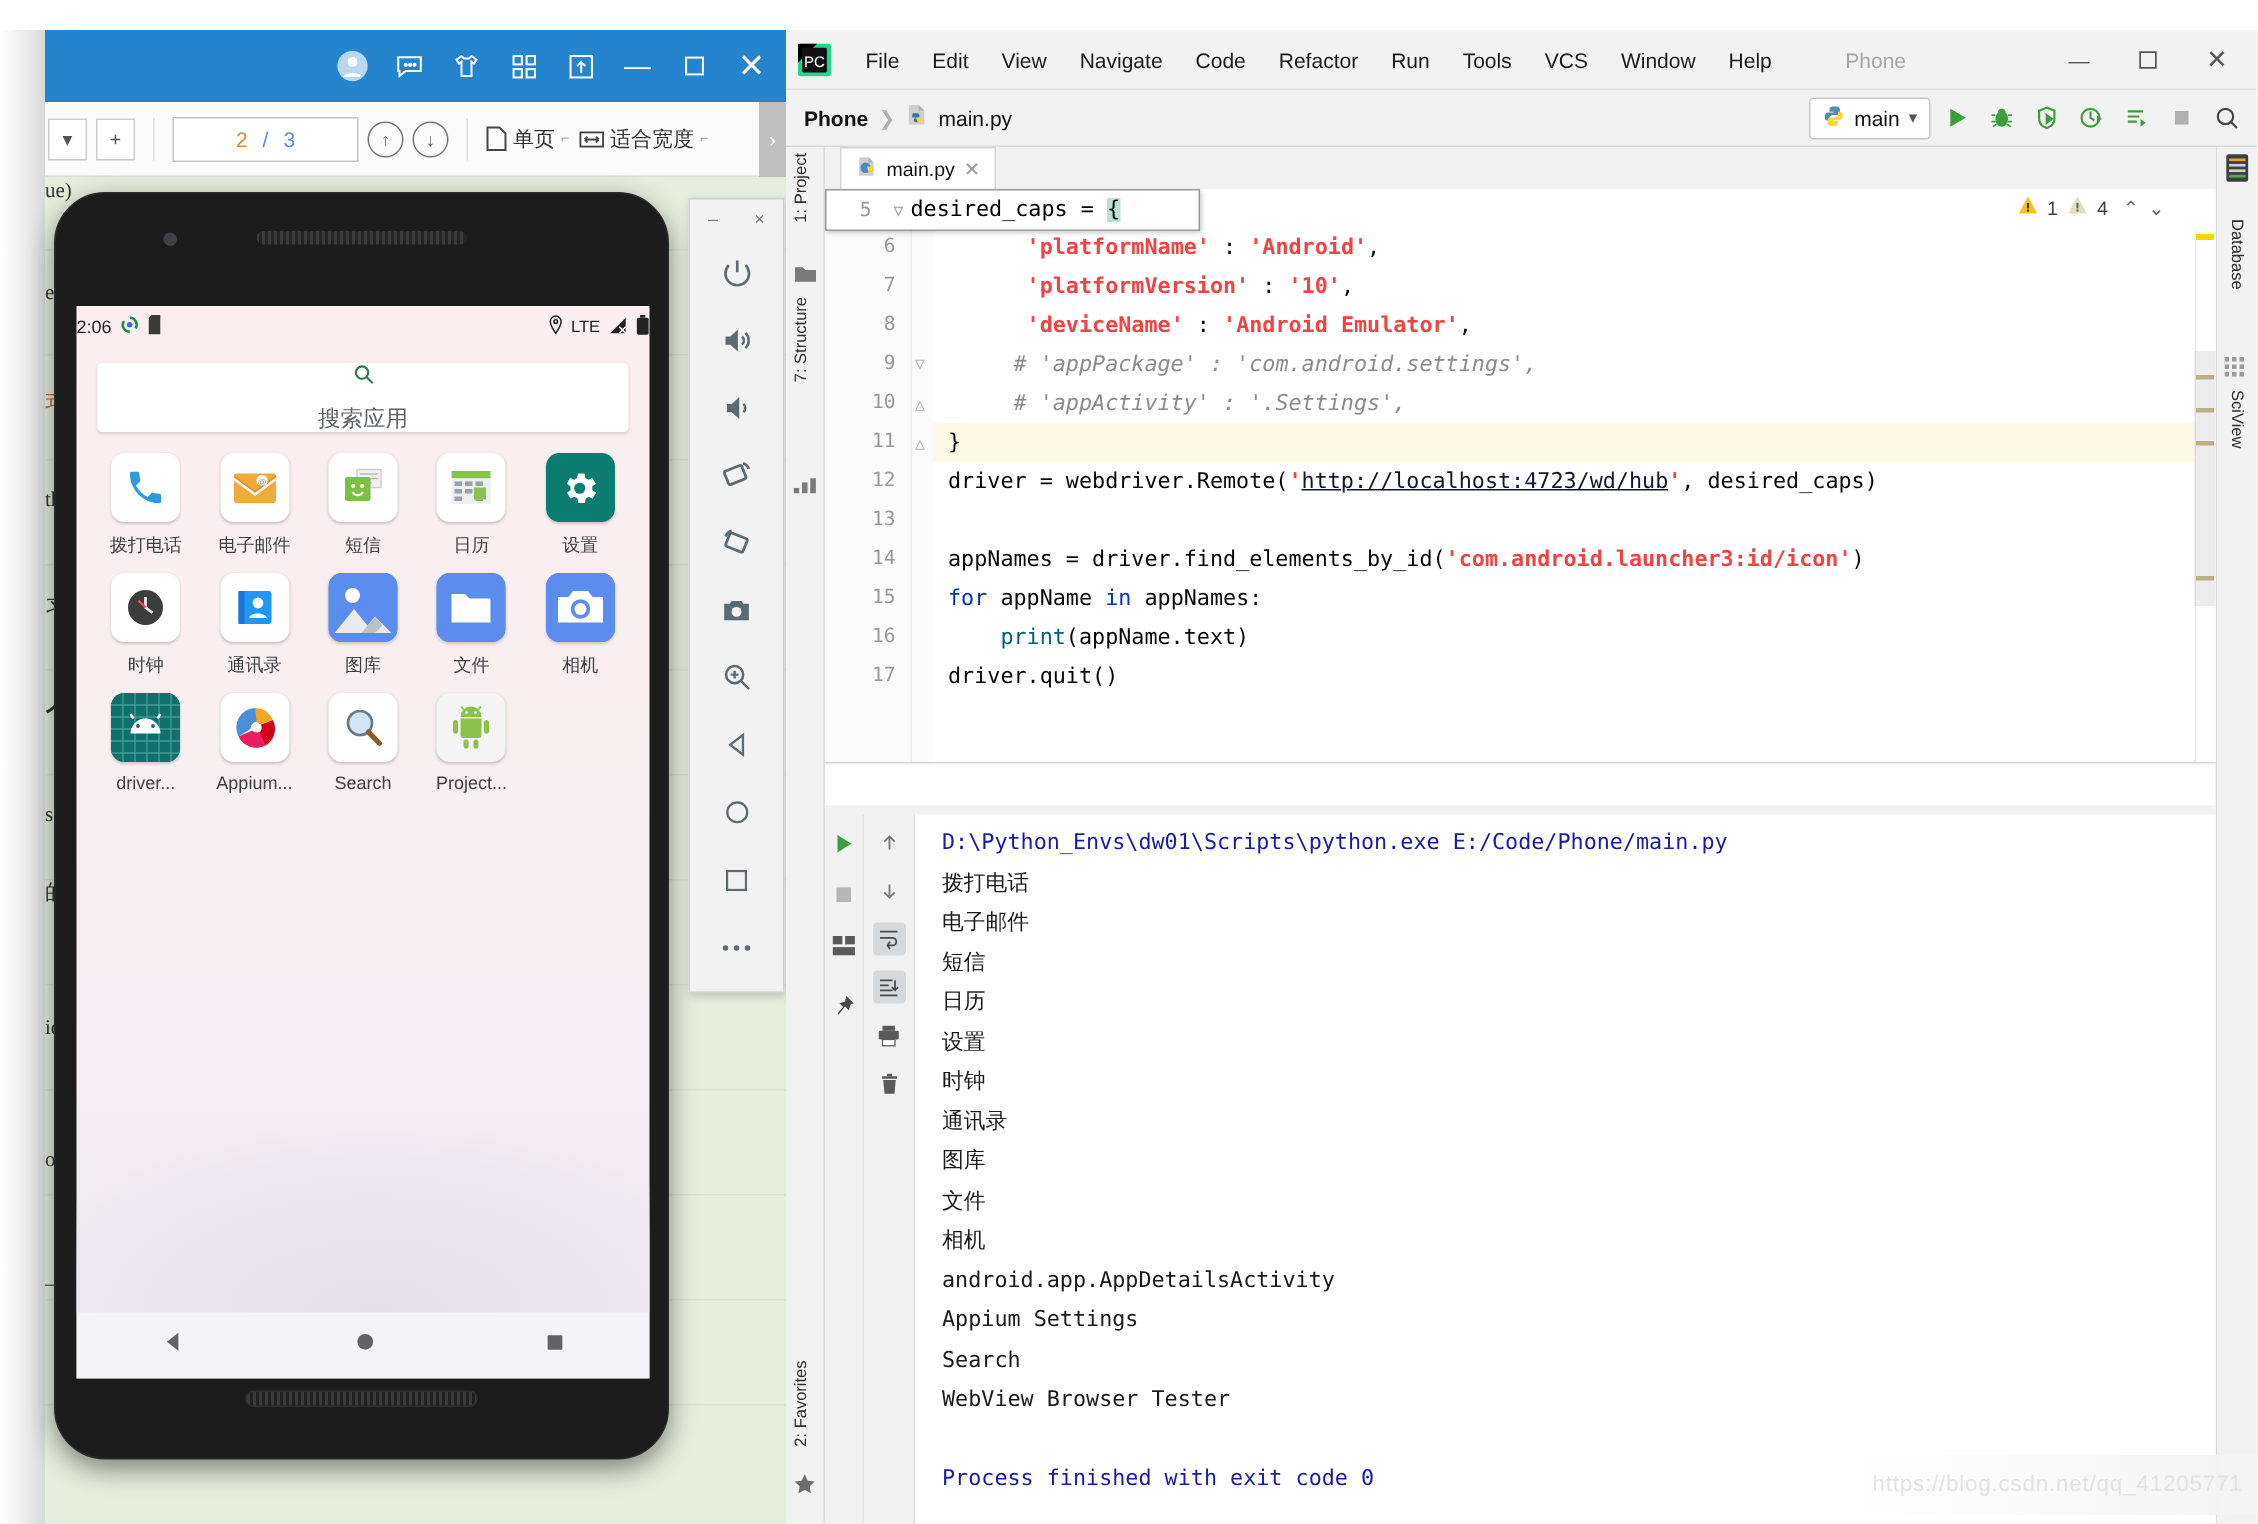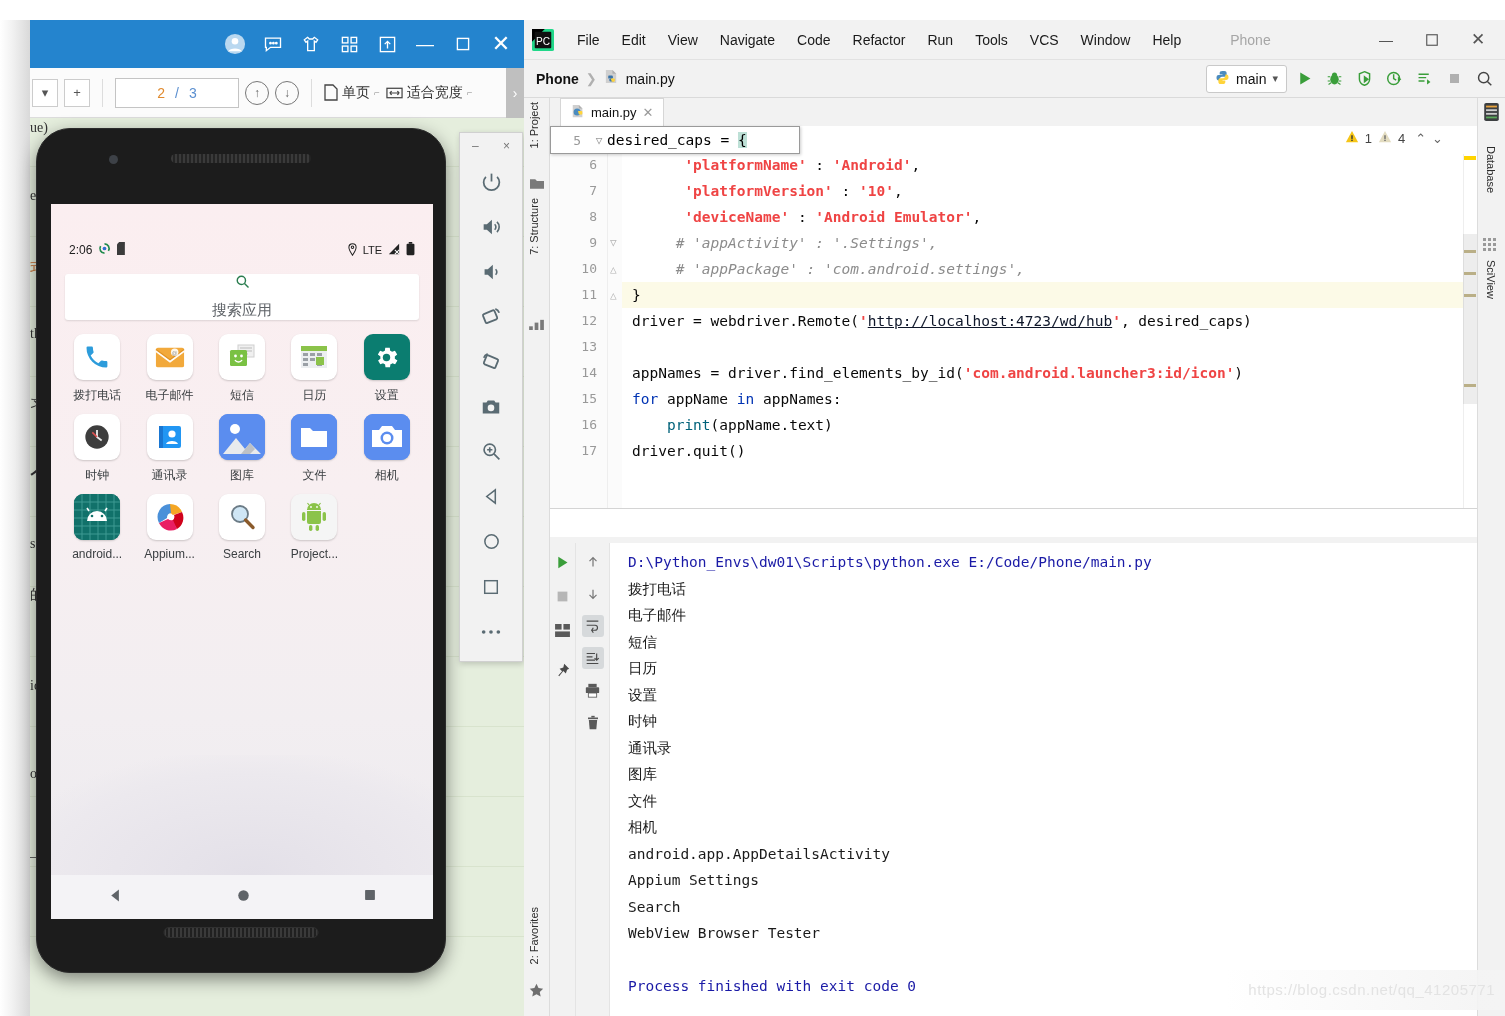--- a/index.html
+++ b/index.html
@@ -72,21 +72,21 @@
   #phone-speaker-bottom { position:absolute; left:50%; bottom:34px; transform:translateX(-50%);
     width:155px; height:11px; border-radius:6px;
     background: repeating-linear-gradient(90deg,#3a3a3a 0 2px,#202020 2px 4px);
     border:1px solid #303030; }
   #phone-screen {
     position:absolute; left:14px; top:75px; width:382px; height:715px;
     background: linear-gradient(180deg,#fbeef0 0%,#f8eff1 40%,#f2eef1 72%,#eceaee 100%);
     overflow:hidden;
   }
   #status-bar { height:28px; display:flex; align-items:center; justify-content:space-between;
-    padding: 0 18px; font-size:12px; color:#202020;margin-top:32px; }
+    padding: 0 0; font-size:12px; color:#202020; }
   #status-left { display:flex; align-items:center; gap:6px; }
   #status-right { display:flex; align-items:center; gap:5px; font-size:11px; }
   #search-bar { margin: 10px 14px 0 14px; height:46px; background:#ffffff; border-radius:3px;
     display:flex; align-items:center; justify-content:center; gap:8px;
     box-shadow: 0 1px 2px rgba(0,0,0,.12); flex-direction: column; }
   #search-bar .txt { font-size:15px; color:#5f6368; }
   .app-grid { padding: 14px 10px 0 10px; display:grid; grid-template-columns: repeat(5, 1fr);
     row-gap: 10px; }
   .app-cell { display:flex; flex-direction:column; align-items:center; gap:7px; }
   .app-icon { width:46px; height:46px; border-radius:9px; display:flex; align-items:center;
@@ -494,21 +494,21 @@
                 <rect width="46" height="46" fill="#11716a"></rect>
                 <g stroke="#3e9a92" stroke-width="1">
                   <path d="M0 8h46M0 16h46M0 24h46M0 32h46M0 40h46M8 0v46M16 0v46M24 0v46M32 0v46M40 0v46"></path>
                 </g>
                 <path d="M13 27a10 10 0 0 1 20 0z" fill="#fff"></path>
                 <circle cx="18" cy="22" r="1.3" fill="#11716a"></circle>
                 <circle cx="28" cy="22" r="1.3" fill="#11716a"></circle>
                 <path d="M15 17l-2-3M31 17l2-3" stroke="#fff" stroke-width="1.6"></path>
               </svg>
           </div>
-          <div class="app-label">android...</div>
+          <div class="app-label">driver...</div>
         </div>
         <div class="app-cell">
           <div class="app-icon" style="background:#fff">
             <svg width="32" height="32" viewBox="0 0 32 32">
                 <path d="M16 3a13 13 0 0 1 12 8l-9 3a5 5 0 0 0-4-2z" fill="#f5a623"></path>
                 <path d="M28 11a13 13 0 0 1-5 17l-5-8a5 5 0 0 0 2-6z" fill="#d0021b"></path>
                 <path d="M23 28a13 13 0 0 1-18-6l9-4a5 5 0 0 0 5 1z" fill="#e91e63"></path>
                 <path d="M5 22A13 13 0 0 1 16 3l1 9a5 5 0 0 0-4 5z" fill="#4a90d9"></path>
               </svg>
           </div>
@@ -828,22 +828,22 @@
           <div style="position:absolute;left:2px;top:163px;color:#b5b5b5;font-size:11px">△</div>
         </div>
 
         <div id="code-lines">
           <div id="line11-hl" style="top:156px"></div>
 
           <div class="cline">&nbsp;</div>
           <div class="cline">      <span class="k-dstr">'platformName'</span> : <span class="k-dstr">'Android'</span>,</div>
           <div class="cline">      <span class="k-dstr">'platformVersion'</span> : <span class="k-dstr">'10'</span>,</div>
           <div class="cline">      <span class="k-dstr">'deviceName'</span> : <span class="k-dstr">'Android Emulator'</span>,</div>
+          <div class="cline">     <span class="k-com"># 'appPackage' : 'com.android.settings',</span></div>
           <div class="cline">     <span class="k-com"># 'appActivity' : '.Settings',</span></div>
-          <div class="cline">     <span class="k-com"># 'appPackage' : 'com.android.settings',</span></div>
           <div class="cline" style="position:relative;z-index:2">}</div>
           <div class="cline">driver = webdriver.Remote(<span class="k-dstr">'</span><span class="k-url">http://localhost:4723/wd/hub</span><span class="k-dstr">'</span>, desired_caps)</div>
           <div class="cline">&nbsp;</div>
           <div class="cline">appNames = driver.find_elements_by_id(<span class="k-dstr">'com.android.launcher3:id/icon'</span>)</div>
           <div class="cline"><span class="k-kw">for</span> appName <span class="k-kw">in</span> appNames:</div>
           <div class="cline">    <span class="k-fn">print</span>(appName.text)</div>
           <div class="cline">driver.quit()</div>
 
           <div id="popup-line5" style="left:-72px;">
             <span class="num">5</span>

